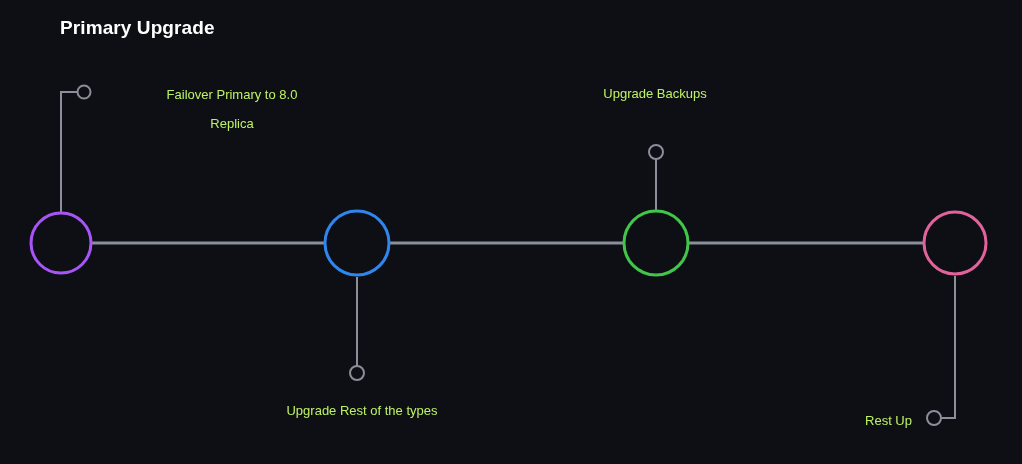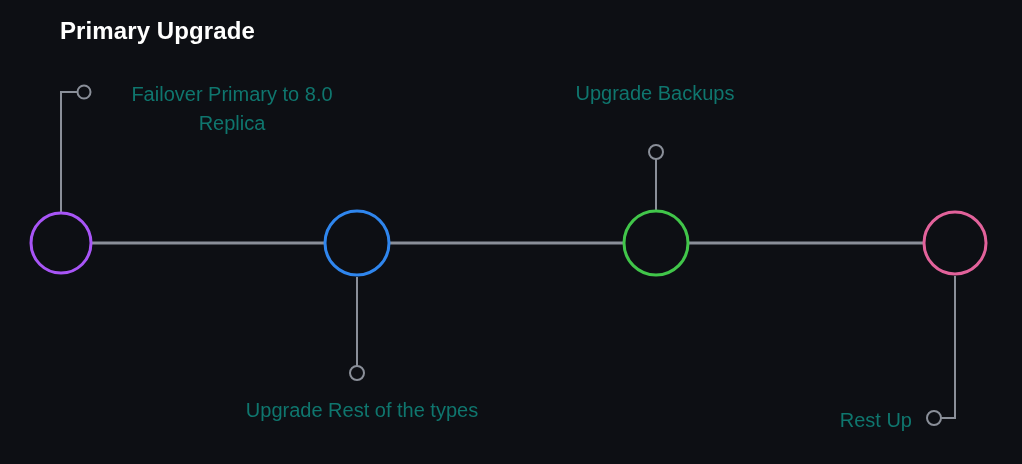--- a/index.html
+++ b/index.html
@@ -24,30 +24,30 @@
     left: 0;
     top: 0;
     width: 1022px;
     height: 464px;
     display: block;
   }
   .title {
     position: absolute;
     left: 60px;
     top: 17px;
-    font-size: 24px;
+    font-size: 19px;
     font-weight: bold;
     color: #ffffff;
     letter-spacing: 0.1px;
     white-space: nowrap;
   }
   .label {
     position: absolute;
-    color: #0f766e;
-    font-size: 20px;
+    color: #bef264;
+    font-size: 13px;
     font-weight: normal;
     line-height: 29px;
     text-align: center;
     white-space: pre-line;
   }
   .label-failover {
     left: 105px;
     top: 80px;
     width: 254px;
   }

